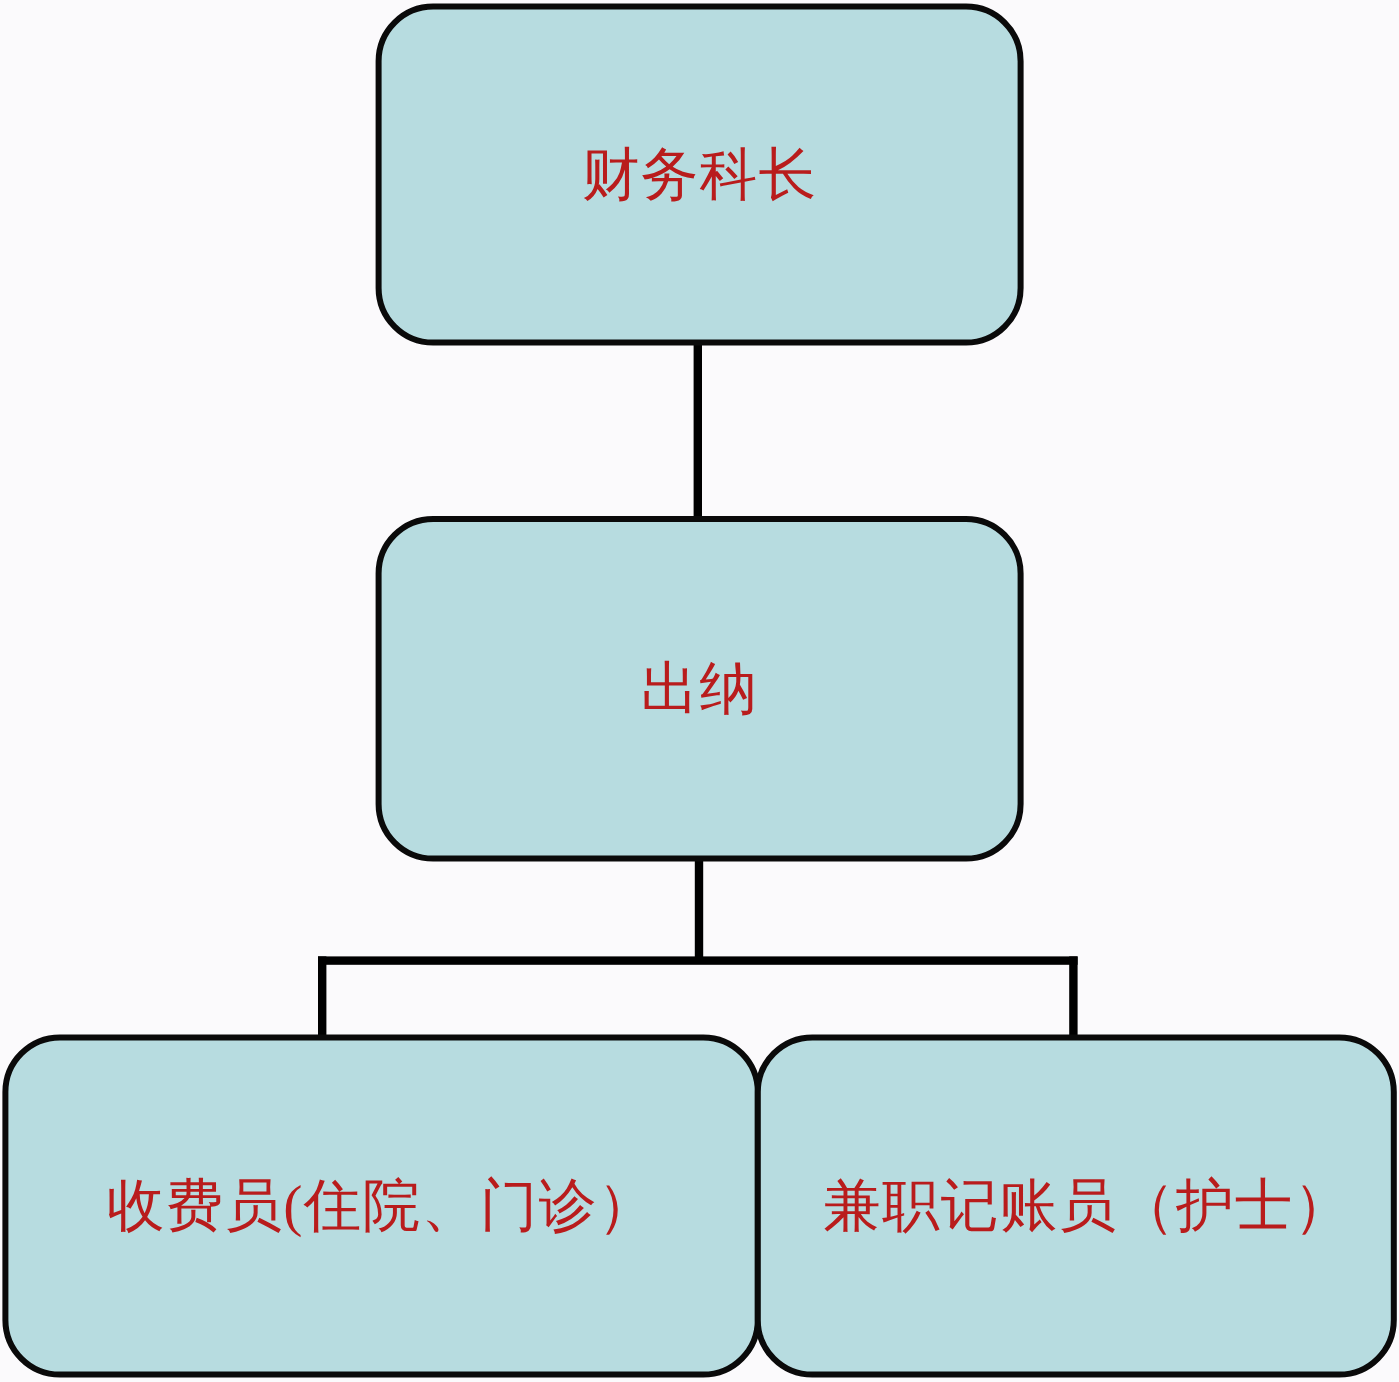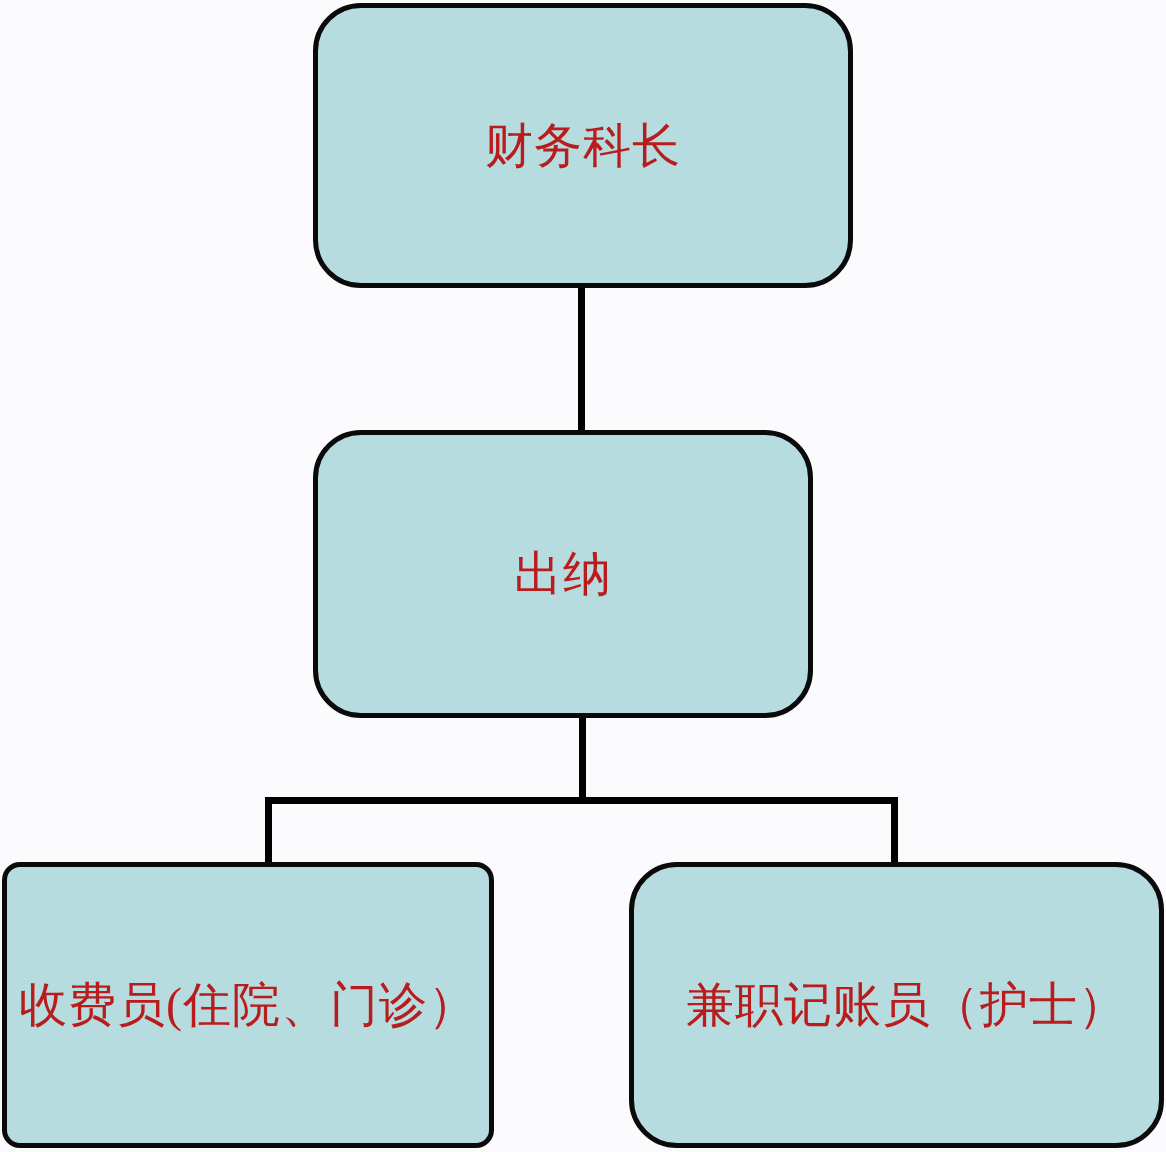--- a/index.html
+++ b/index.html
@@ -27,22 +27,22 @@
     align-items: center;
     justify-content: center;
     text-align: center;
     font-family: "Liberation Serif", "DejaVu Serif", serif;
     font-size: 48px;
     color: #b91c1c;
     letter-spacing: 1px;
     white-space: nowrap;
   }
   #node-finance-chief { left: 313px; top: 3px;   width: 540px; height: 285px; }
-  #node-cashier       { left: 313px; top: 430px; width: 500px; height: 288px; }
-  #node-fee-collector { left: 2px;   top: 862px; width: 492px; height: 286px; border-radius: 18px; }
+  #node-cashier       { left: 313px; top: 430px; width: 540px; height: 288px; }
+  #node-fee-collector { left: 2px;   top: 862px; width: 632px; height: 286px; }
   #node-bookkeeper    { left: 629px; top: 862px; width: 535px; height: 286px; padding-left: 20px; }
 
   .line {
     position: absolute;
     background: var(--line);
   }
   #edge-top-vertical  { left: 578px; top: 285px; width: 7px;   height: 148px; }
   #edge-mid-vertical  { left: 579px; top: 716px; width: 7px;   height: 86px;  }
   #edge-horizontal    { left: 265px; top: 797px; width: 633px; height: 7px;   }
   #edge-left-drop     { left: 265px; top: 797px; width: 7px;   height: 68px;  }

